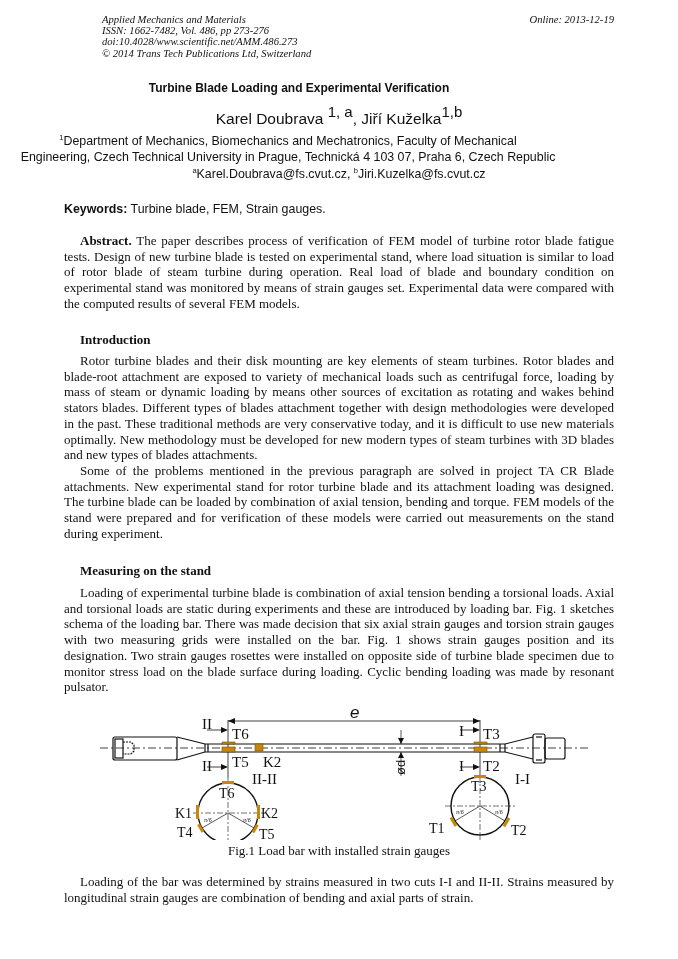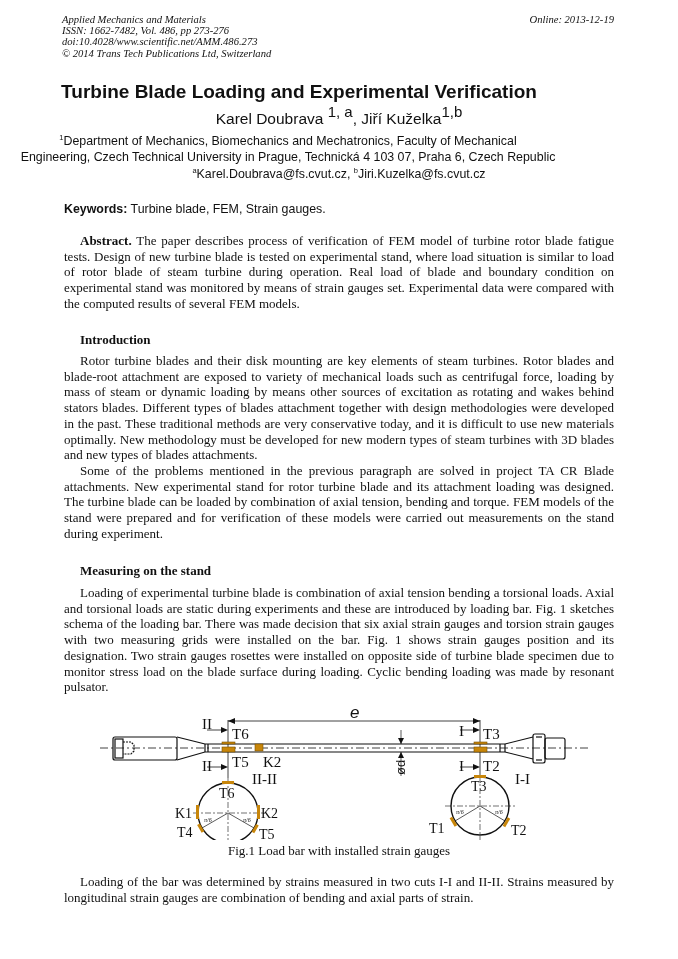--- a/index.html
+++ b/index.html
@@ -1,24 +1,24 @@
 <!DOCTYPE html>
 <html><head>
 <meta charset="utf-8">
 <style>
   html, body { margin: 0; padding: 0; background: #ffffff; }
   body { width: 678px; height: 959px; position: relative; overflow: hidden; color: #111; }
   .serif { font-family: "Liberation Serif", "DejaVu Serif", serif; }
   .sans { font-family: "Liberation Sans", "DejaVu Sans", sans-serif; text-align: right; }
 
   .header-left { position: absolute; left: 62px; top: 14px; font-size: 10.6px; font-style: italic; line-height: 11.2px; }
-  .header-left div { white-space: nowrap; }
+  .header-left div { white-space: nowrap; margin-left: 40px; }
   .header-right { position: absolute; right: 64px; top: 14px; font-size: 10.6px; font-style: italic; }
 
-  .title { position: absolute; left: 0; width: 598px; top: 81px; text-align: center; font-size: 19px; font-weight: bold; }
+  .title { position: absolute; left: 0; width: 598px; top: 81px; text-align: center; font-size: 12px; font-weight: bold; }
   .authors { position: absolute; left: 0; width: 678px; top: 103px; text-align: center; font-size: 15.5px; }
   .authors sup { font-size: 15px; vertical-align: 7px; }
   .affil { position: absolute; left: 0; width: 576px; top: 130px; text-align: center; font-size: 12.4px; line-height: 16px; }
   .affil sup, .emails sup { font-size: 7.5px; vertical-align: 5px; }
   .emails { position: absolute; left: 0; width: 678px; top: 166px; text-align: center; font-size: 12.4px; }
 
   .keywords { position: absolute; left: 64px; top: 202px; font-size: 12.4px; }
   .keywords b { font-weight: bold; }
 
   .para { position: absolute; left: 64px; width: 550px; font-size: 13px; line-height: 15.7px; text-align: justify; text-indent: 16px; }

